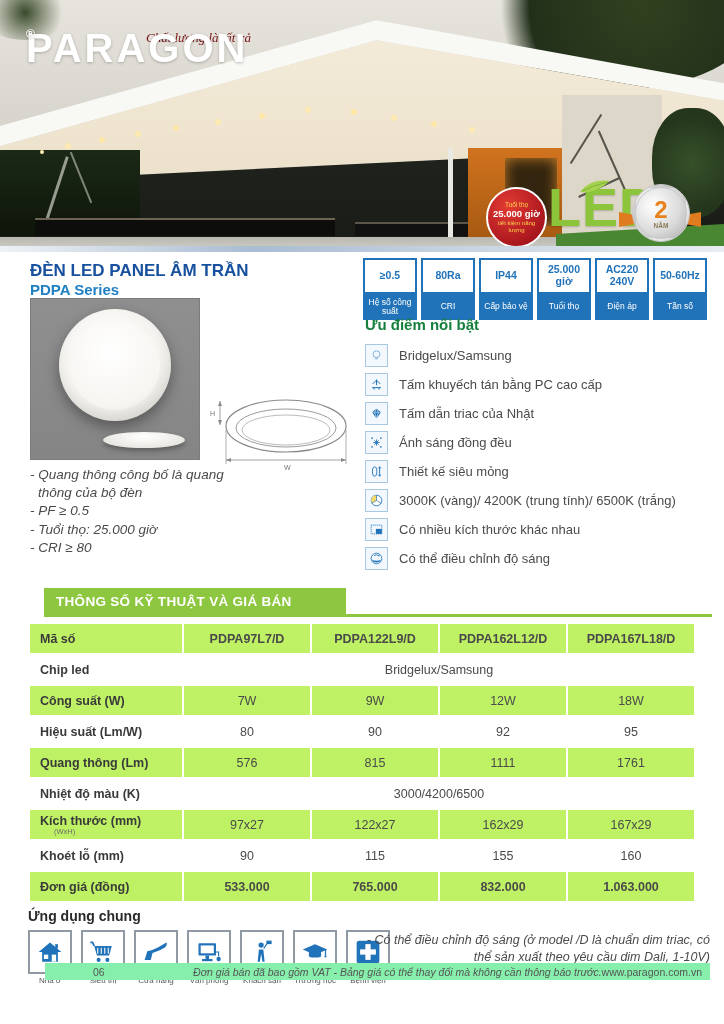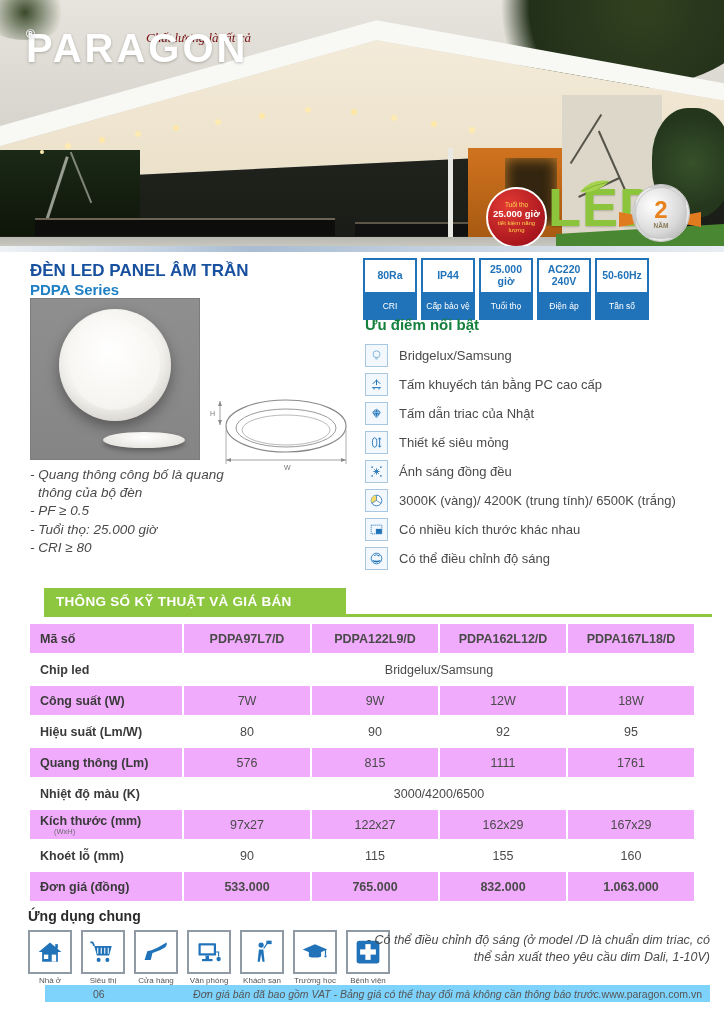--- a/index.html
+++ b/index.html
@@ -109,37 +109,37 @@
         display:flex;align-items:center;justify-content:center;}
   .ftext{font-size:13px;color:#4a4a4a;}
   
   .section-banner{position:absolute;left:44px;top:588px;width:668px;border-bottom:3px solid #8dc63f;}
   .banner-label{width:290px;height:26px;background:#8dc63f;color:#fff;font-size:13.5px;
         font-weight:bold;display:flex;align-items:center;padding-left:12px;letter-spacing:.3px;}
   table.spec{position:absolute;left:28px;top:622px;width:668px;border-collapse:separate;
         border-spacing:2px;table-layout:fixed;}
   table.spec td{height:27px;font-size:12.5px;text-align:center;vertical-align:middle;color:#4a4a4a;}
   table.spec td.lbl{text-align:left;padding-left:10px;font-weight:bold;color:#3a3a3a;}
-  tr.gray td{background:#f0abfc;}
+  tr.gray td{background:#bef264;}
   tr.white td{background:#ffffff;}
   td.code{font-weight:bold;color:#1e7ac2;font-size:13px;}
   td.price{font-weight:bold;color:#1e7ac2;font-size:13px;}
   .sublbl{font-size:7.5px;font-weight:normal;color:#6a6a6a;line-height:1;margin-left:14px;}
   
   .apps{position:absolute;left:28px;top:908px;width:380px;}
   .apps-heading{font-size:14px;font-weight:bold;color:#2a2a2a;margin-bottom:6px;}
   .apps-row{display:flex;gap:9px;}
   .app{width:44px;text-align:center;}
   .app-box{width:40px;height:40px;border:2px solid #8f9aa5;background:#fff;
         display:flex;align-items:center;justify-content:center;}
   .app-label{font-size:8px;color:#555;margin-top:2px;white-space:nowrap;}
   .dim-note{position:absolute;right:14px;top:932px;width:350px;text-align:right;
         font-style:italic;font-size:12.5px;color:#4a4a4a;line-height:1.35;}
   
-  .footer{position:absolute;left:45px;top:985px;width:665px;height:17px;background:#7dd3fc;
+  .footer{position:absolute;left:45px;top:963px;width:665px;height:17px;background:#86efac;
         display:flex;align-items:center;font-size:10.5px;color:#555;}
   .pg-num{padding-left:48px;width:80px;}
   .foot-note{flex:1;text-align:right;font-style:italic;}
   .website{padding-right:8px;}
 </style>
 </head>
 <body>
 
 <div class="page">
 
@@ -222,20 +222,24 @@
 
   <div class="notes">
     <div class="note-item">- Quang thông công bố là quang thông của bộ đèn</div>
     <div class="note-item">- PF ≥ 0.5</div>
     <div class="note-item">- Tuổi thọ: 25.000 giờ</div>
     <div class="note-item">- CRI ≥ 80</div>
   </div>
 
   <div class="spec-row">
     <div class="spec-badge">
+      <div class="spec-value">≥0.5</div>
+      <div class="spec-label">Hệ số công suất</div>
+    </div>
+    <div class="spec-badge">
       <div class="spec-value">80Ra</div>
       <div class="spec-label">CRI</div>
     </div>
     <div class="spec-badge">
       <div class="spec-value">IP44</div>
       <div class="spec-label">Cấp bảo vệ</div>
     </div>
     <div class="spec-badge">
       <div class="spec-value">25.000 giờ</div>
       <div class="spec-label">Tuổi thọ</div>
@@ -273,43 +277,43 @@
     </div>
 
     <div class="feature">
       <span class="ficon">
         <svg width="15" height="15" viewBox="0 0 24 24">
             <path d="M12 4l7 6-7 10-7-10z" fill="#2173b9"></path>
             <path d="M5 10h14M12 4l-3 6 3 10 3-10-3-6" stroke="#fff" stroke-width="0.8" fill="none"></path>
           </svg>
       </span>
       <span class="ftext">Tấm dẫn triac của Nhật</span>
-    </div>
-
-    <div class="feature">
-      <span class="ficon">
-        <svg width="15" height="15" viewBox="0 0 24 24" stroke="#2173b9" stroke-width="1.5" fill="none">
-            <ellipse cx="9" cy="12" rx="3.5" ry="7.5"></ellipse>
-            <path d="M17 4.5v15M17 4.5l-2 2.5M17 4.5l2 2.5M17 19.5l-2-2.5M17 19.5l2-2.5"></path>
-          </svg>
-      </span>
-      <span class="ftext">Thiết kế siêu mỏng</span>
     </div>
 
     <div class="feature">
       <span class="ficon">
         <svg width="15" height="15" viewBox="0 0 24 24">
             <path d="M12 7v10M7 12h10M8.5 8.5l7 7M15.5 8.5l-7 7" stroke="#2173b9" stroke-width="1.4" fill="none"></path>
             <circle cx="5" cy="5" r="1.3" fill="#2173b9"></circle>
             <circle cx="19" cy="5" r="1.3" fill="#2173b9"></circle>
             <circle cx="5" cy="19" r="1.3" fill="#2173b9"></circle>
             <circle cx="19" cy="19" r="1.3" fill="#2173b9"></circle>
           </svg>
       </span>
       <span class="ftext">Ánh sáng đồng đều</span>
+    </div>
+
+    <div class="feature">
+      <span class="ficon">
+        <svg width="15" height="15" viewBox="0 0 24 24" stroke="#2173b9" stroke-width="1.5" fill="none">
+            <ellipse cx="9" cy="12" rx="3.5" ry="7.5"></ellipse>
+            <path d="M17 4.5v15M17 4.5l-2 2.5M17 4.5l2 2.5M17 19.5l-2-2.5M17 19.5l2-2.5"></path>
+          </svg>
+      </span>
+      <span class="ftext">Thiết kế siêu mỏng</span>
     </div>
 
     <div class="feature">
       <span class="ficon">
         <svg width="15" height="15" viewBox="0 0 24 24">
             <circle cx="12" cy="12" r="8.5" fill="#ffffff" stroke="#2173b9" stroke-width="1.4"></circle>
             <path d="M12 12L12 3.5A8.5 8.5 0 0 0 4.6 16.5Z" fill="#f5d96b"></path>
             <path d="M12 12v-8.5M12 12l-7.4 4.5M12 12l7.4 4.5" stroke="#2173b9" stroke-width="1.1"></path>
           </svg>
       </span>

